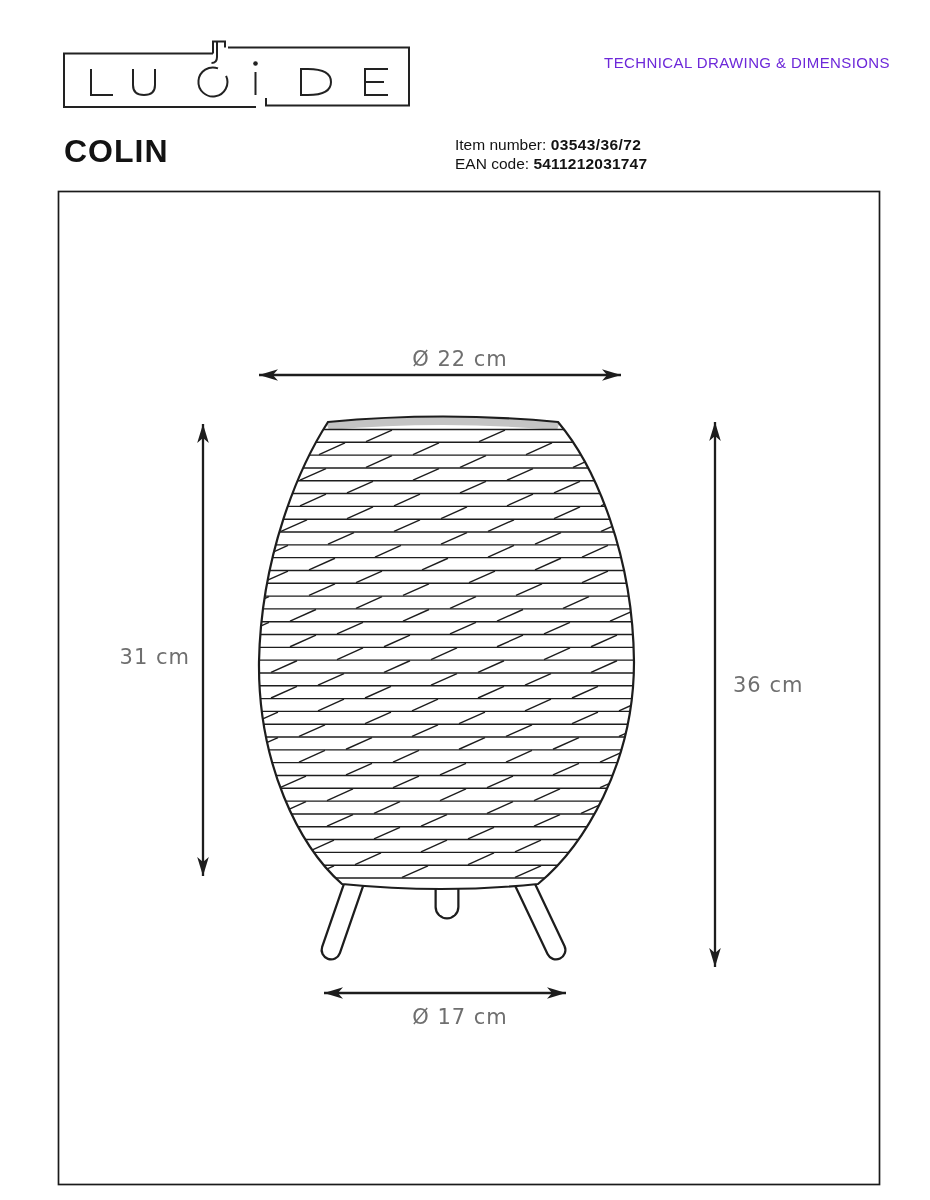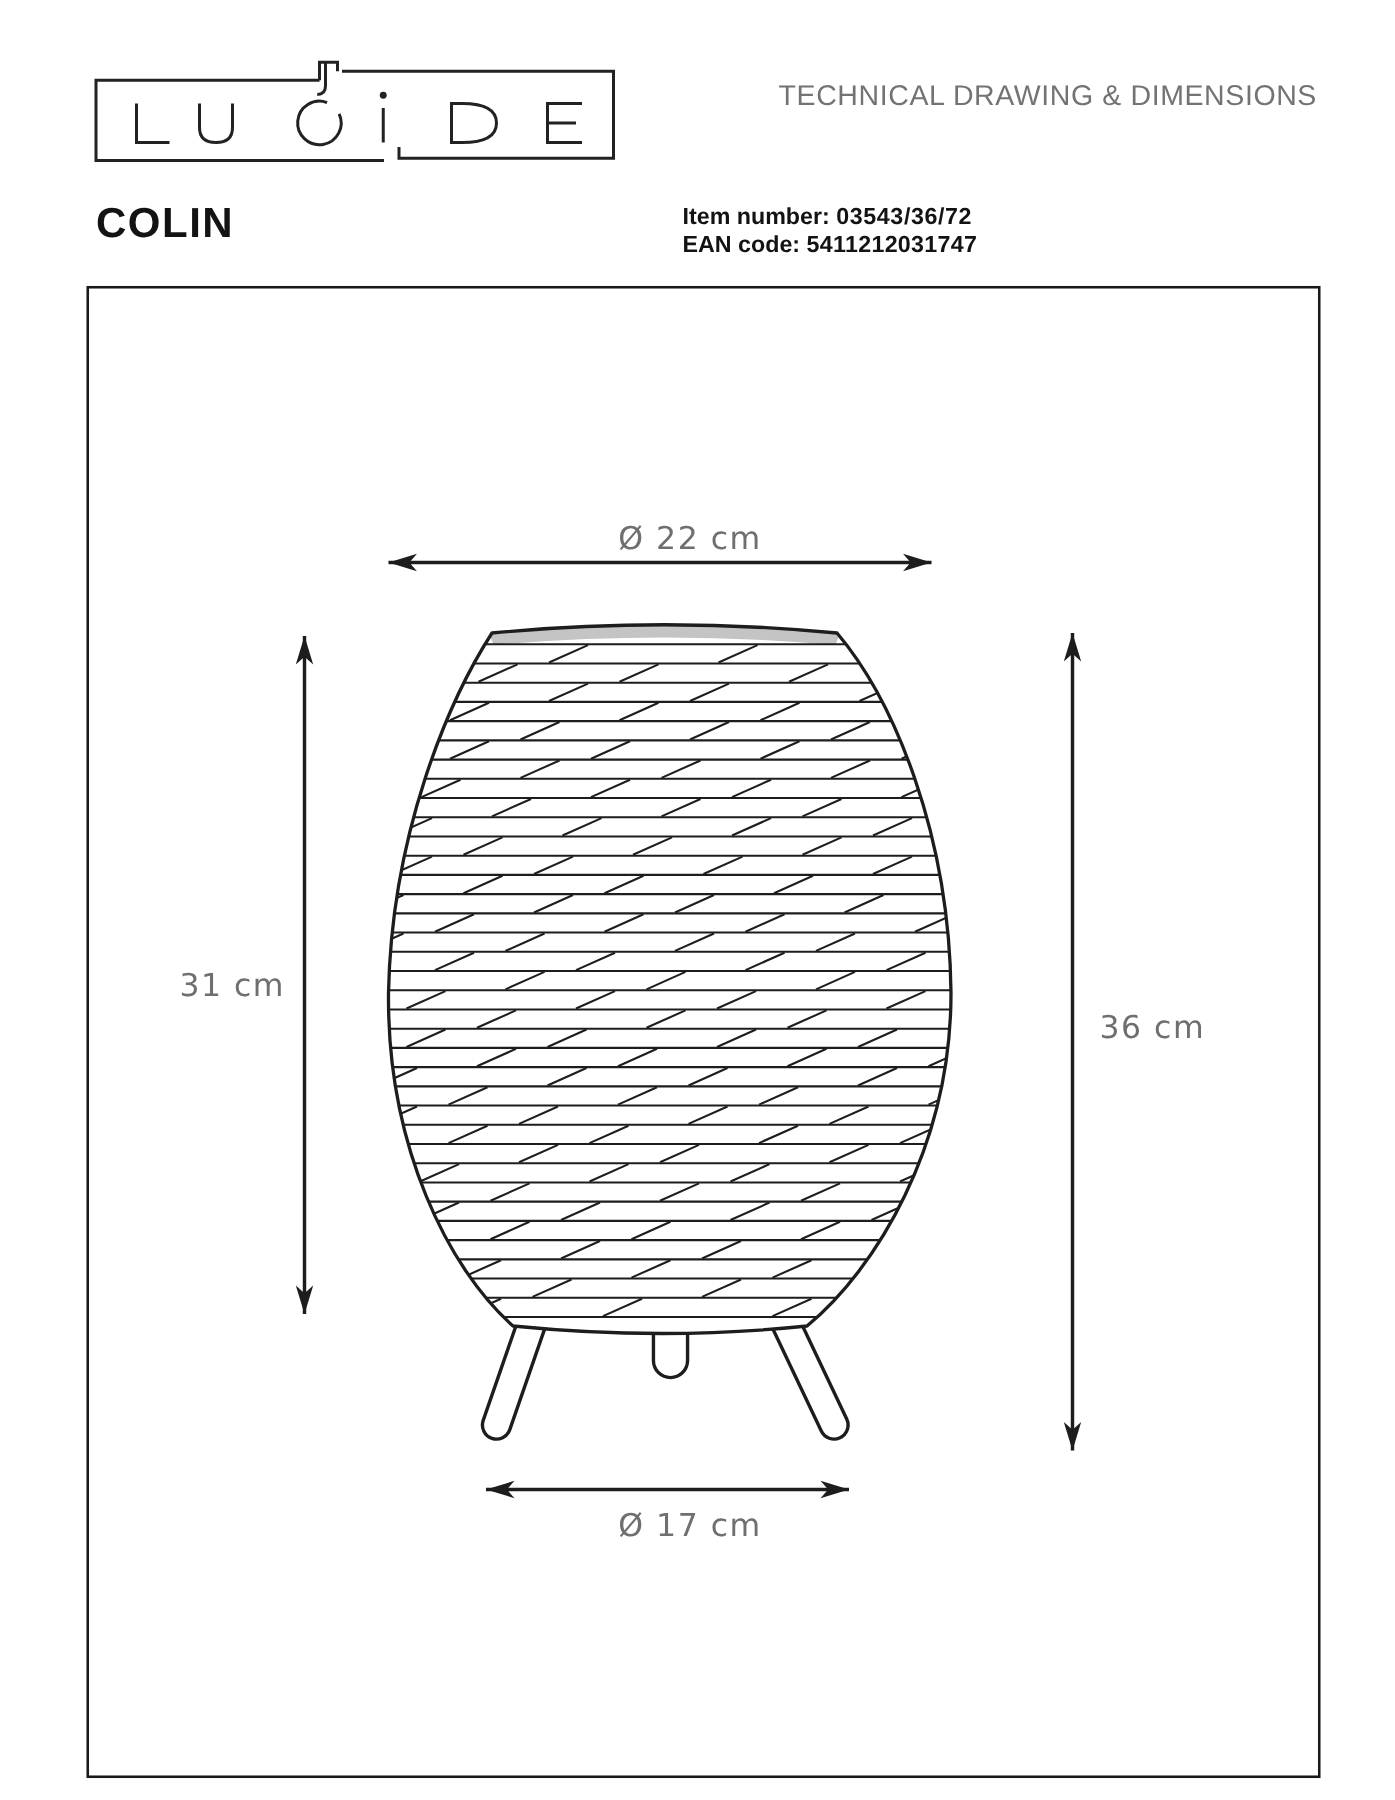--- a/index.html
+++ b/index.html
@@ -1,22 +1,22 @@
 <!DOCTYPE html>
 <html><head>
 <meta charset="utf-8">
 <style>
   html,body{margin:0;padding:0;background:#ffffff;}
   body{width:930px;height:1200px;position:relative;overflow:hidden;
        font-family:"Liberation Sans",sans-serif;color:#111;}
   .abs{position:absolute;}
-  #doc-title{top:54px;right:52px;font-size:19px;letter-spacing:.4px;color:#737373;}
-  #product-name{top:133px;left:64px;font-size:28px;font-weight:700;letter-spacing:1px;color:#131313;}
+  #doc-title{top:54px;right:40px;font-size:15px;letter-spacing:.4px;color:#6d28d9;}
+  #product-name{top:133px;left:64px;font-size:32px;font-weight:700;letter-spacing:1px;color:#131313;}
   #codes{top:135px;left:455px;font-size:15.5px;line-height:19px;color:#131313;}
-  #codes .lbl{font-weight:700;}
+  #codes .lbl{font-weight:400;}
   #codes .val-bold{font-weight:700;letter-spacing:.4px;text-align:right;}
   #codes .val-reg{font-weight:700;letter-spacing:.2px;}
   svg text.dim{font-family:"DejaVu Sans",sans-serif;font-size:21px;letter-spacing:1px;}
 </style>
 </head>
 <body>
 
 <div id="doc-title" class="abs">TECHNICAL DRAWING &amp; DIMENSIONS</div>
 
 <div id="product-name" class="abs">COLIN</div>

